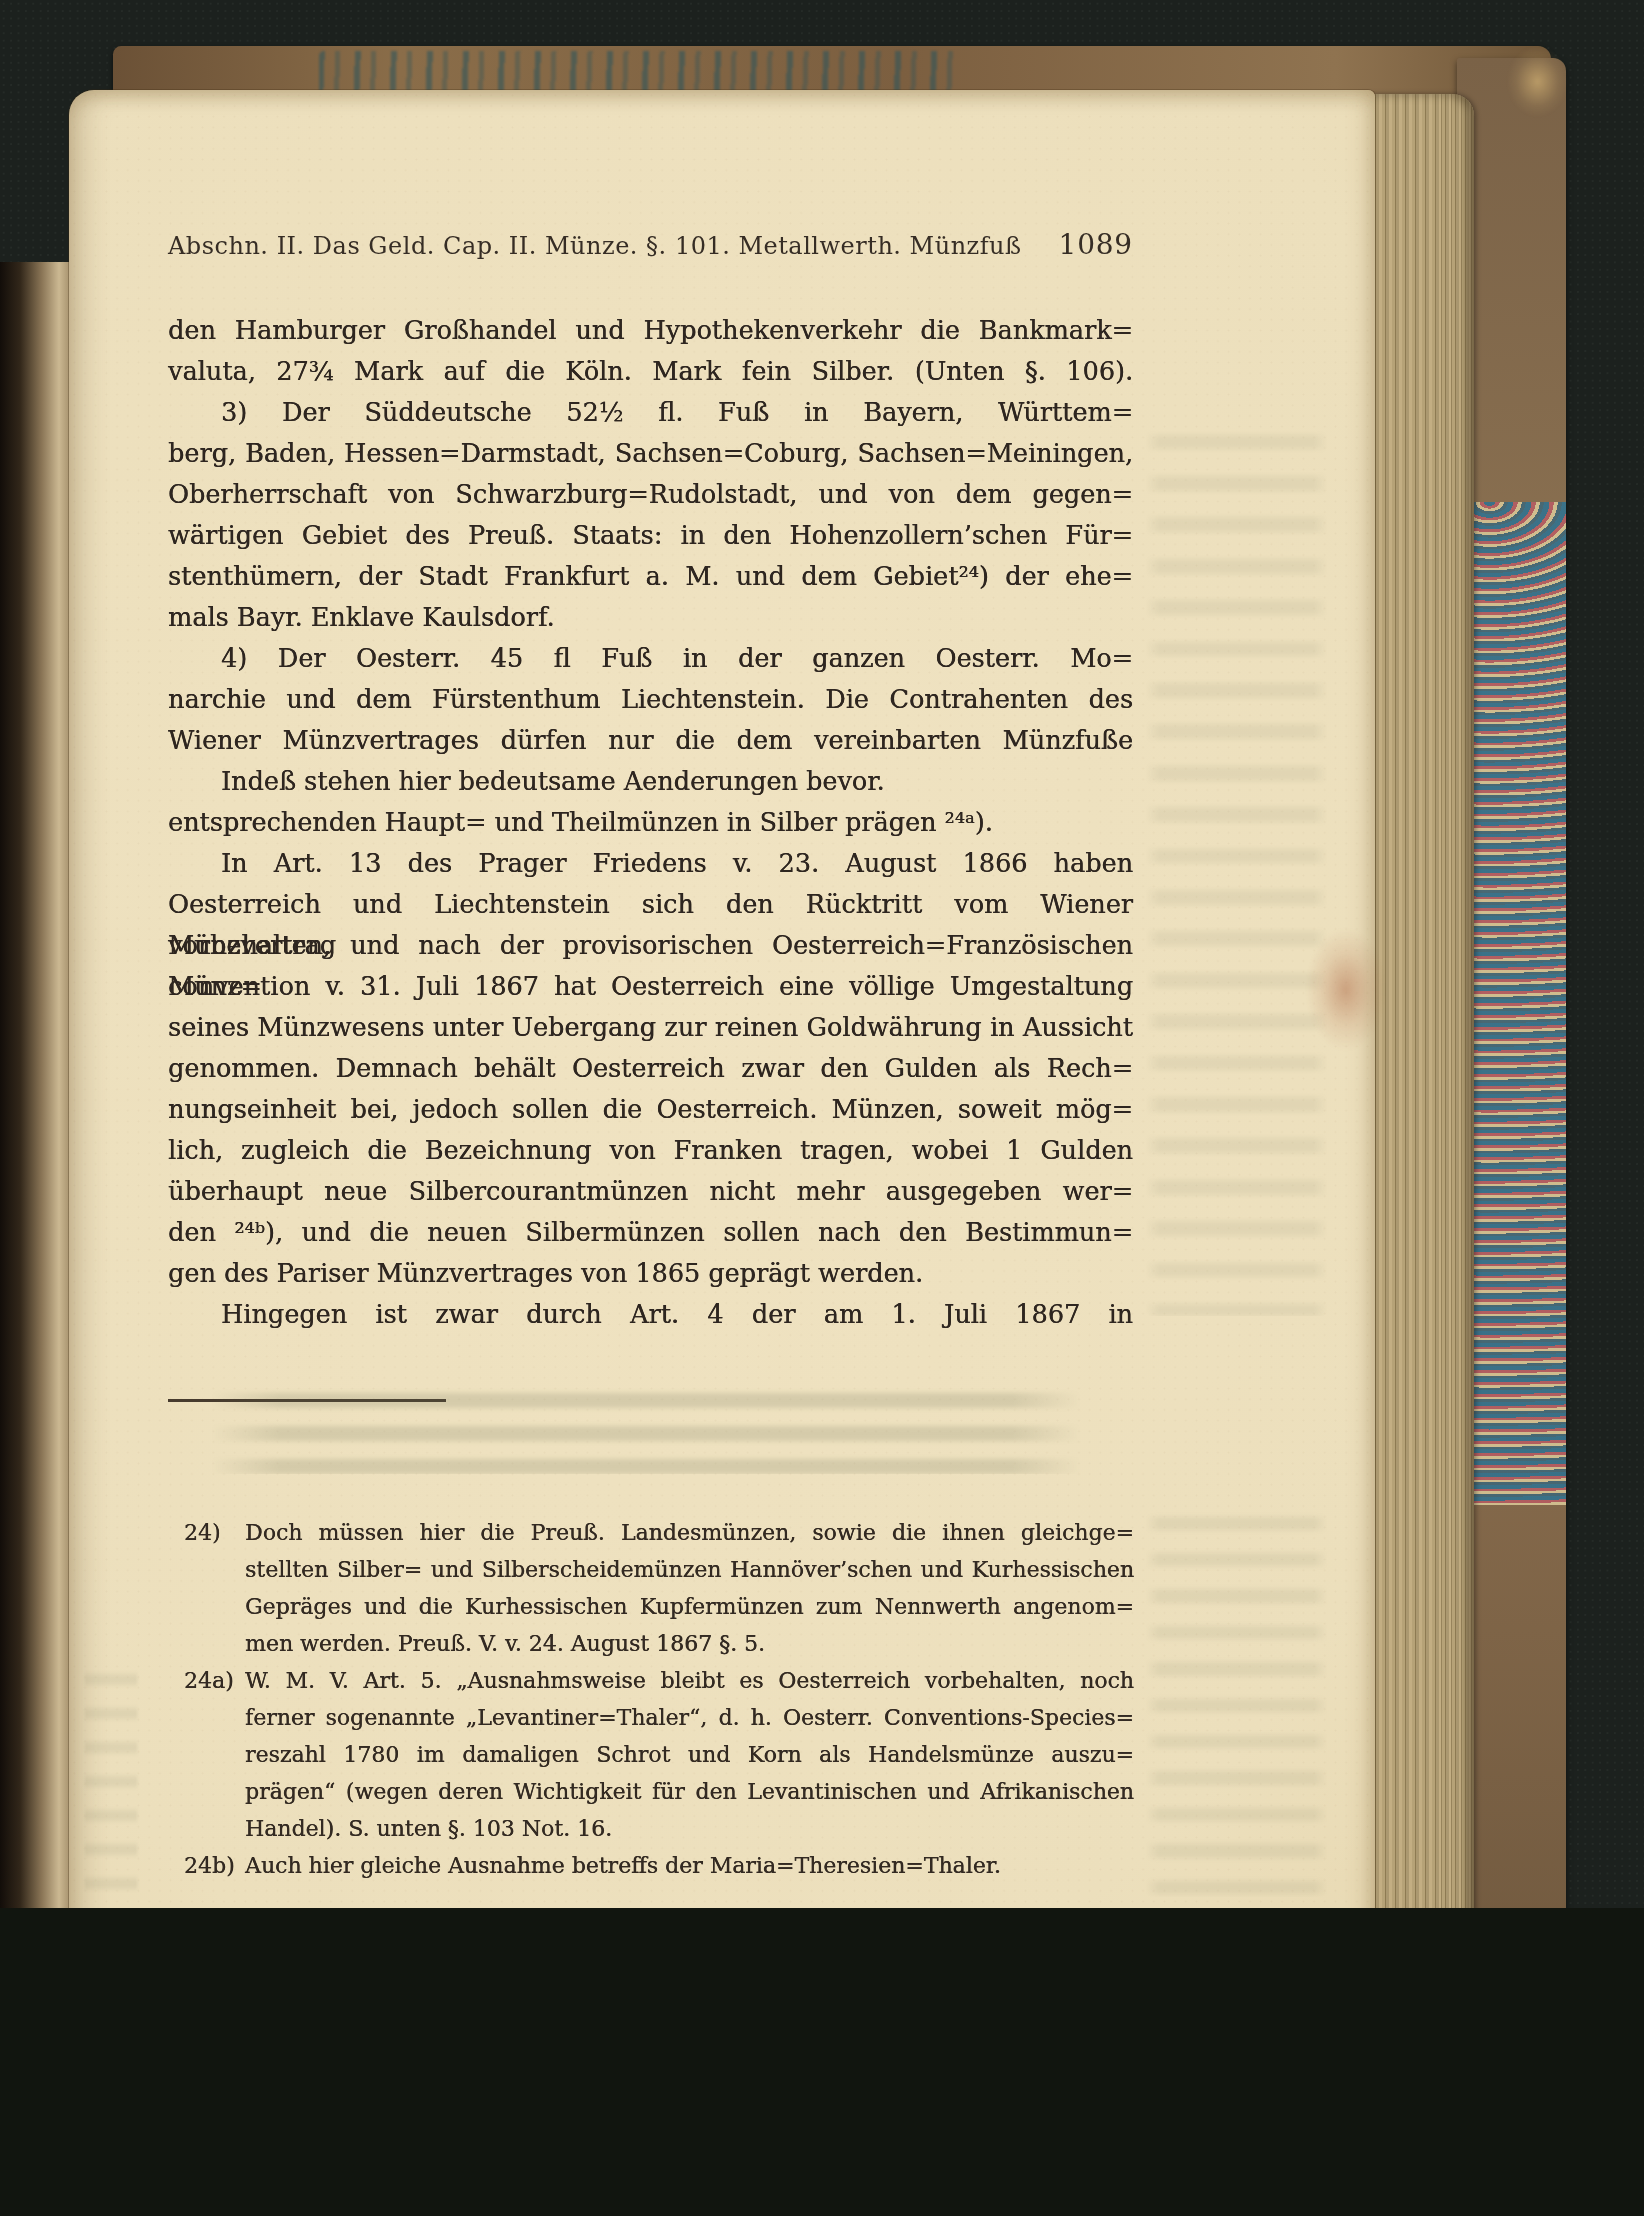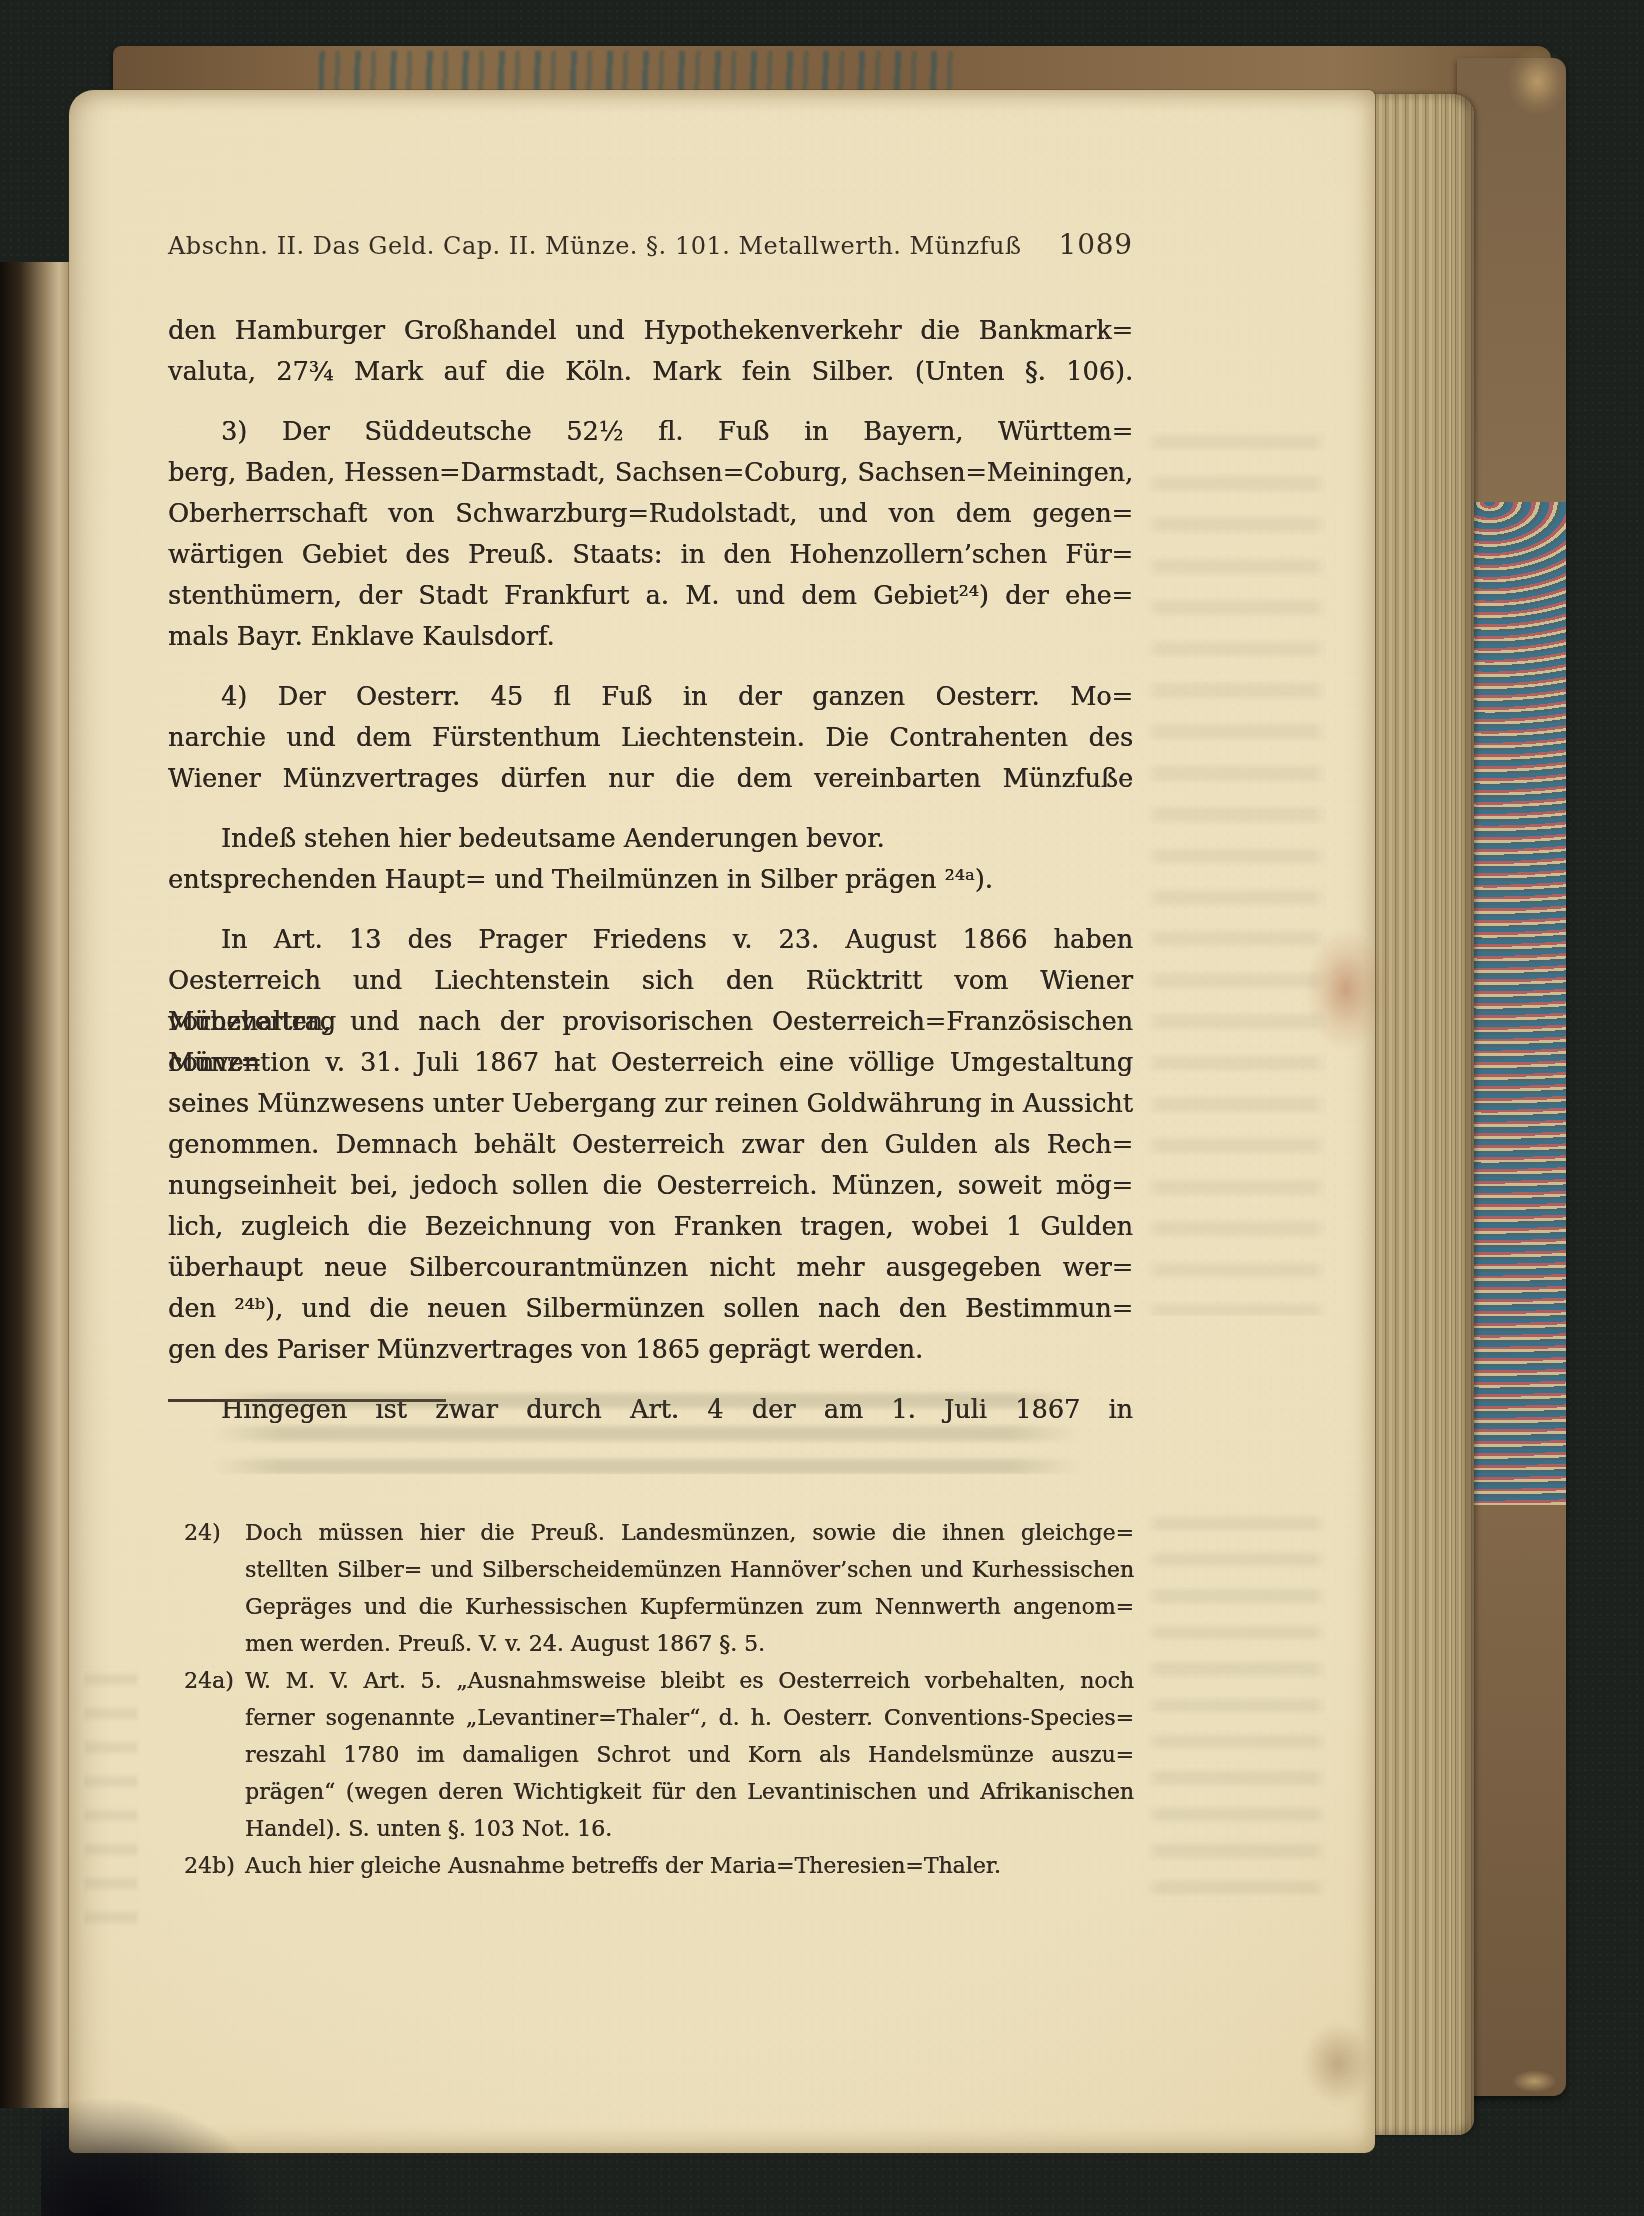--- a/index.html
+++ b/index.html
@@ -1,16 +1,16 @@
 <!DOCTYPE html>
 <html style="font-size:13px"><head>
 <meta charset="utf-8">
 <style>
   html,body{margin:0;padding:0;background:#11150f;}
-  .canvas{position:relative;width:1645px;height:2216px;overflow:hidden;
+  .canvas{position:relative;width:1645px;height:1908px;overflow:hidden;
     background:#1c211e;font-family:"DejaVu Serif", serif;}
   .canvas::before{content:"";position:absolute;inset:0;z-index:0;
     background-image:radial-gradient(rgba(205,225,210,0.05) 0.8px, transparent 1.2px);
     background-size:7.4px 7.4px;}
   
   .cover-top{position:absolute;left:113px;top:46px;width:1438px;height:56px;z-index:1;
     background:linear-gradient(90deg,#6b5136,#8a6d49 20%,#7c5f40 55%,#8f7350 85%,#6f5638);
     border-radius:8.2px 13px 1.6px 1.6px;box-shadow:0 2.5px 5px rgba(0,0,0,0.55);}
   .cover-top-streaks{position:absolute;left:206px;top:5px;width:641px;height:46px;
     background:repeating-linear-gradient(92deg, rgba(43,84,92,0.55) 0 5.8px, rgba(140,110,75,0) 5.8px 16.4px,
@@ -47,21 +47,21 @@
     background-image:radial-gradient(rgba(120,90,40,0.05) 0.8px, transparent 1.1px);background-size:10.7px 10.7px;}
   
   .header{position:absolute;top:138px;left:99px;width:965px;display:flex;
     align-items:baseline;justify-content:space-between;color:#362d25;z-index:4;}
   .header .title{font-size:24px;letter-spacing:0.5px;}
   .header .num{font-size:28px;letter-spacing:0.8px;}
   .body{position:absolute;top:220px;left:99px;width:965px;z-index:4;
     font-size:25.5px;line-height:41px;color:#2e2620;}
   .line{text-align:justify;text-align-last:justify;height:41px;text-shadow:0.3px 0 0 currentColor;}
   .line.last{text-align-last:left;}
-  .line.ind{text-indent:53px;margin-top:19px;}
+  .line.ind{text-indent:53px;}
   .fnrule{position:absolute;top:1309px;left:99px;width:278px;height:2.5px;background:#473b2e;z-index:4;}
   .footnotes{position:absolute;top:1393px;left:115px;width:950px;z-index:4;
     font-size:22px;line-height:37px;color:#332a22;margin-top:31px;}
   .footnotes .line{height:37px;}
   .footnotes .line.cont{padding-left:61px;}
   .fnlabel{display:inline-block;width:61px;}
   
   .ghost{position:absolute;filter:blur(2.5px);border-radius:6.6px;z-index:3;pointer-events:none;
     -webkit-mask-image:linear-gradient(90deg,transparent,#000 8%,#000 92%,transparent);
     mask-image:linear-gradient(90deg,transparent,#000 8%,#000 92%,transparent);}

